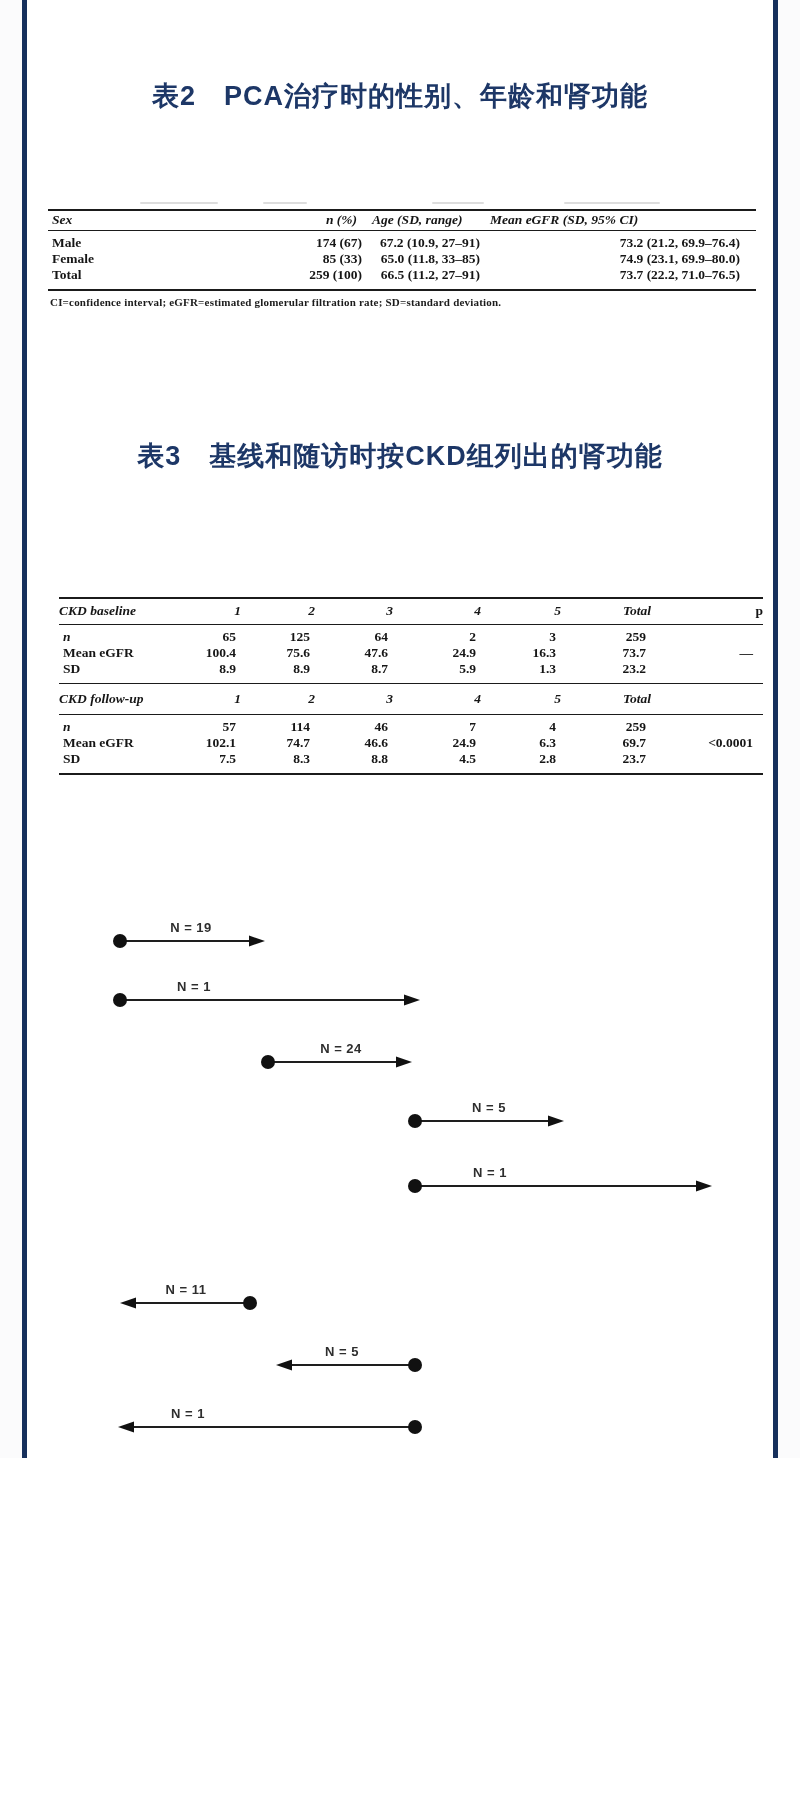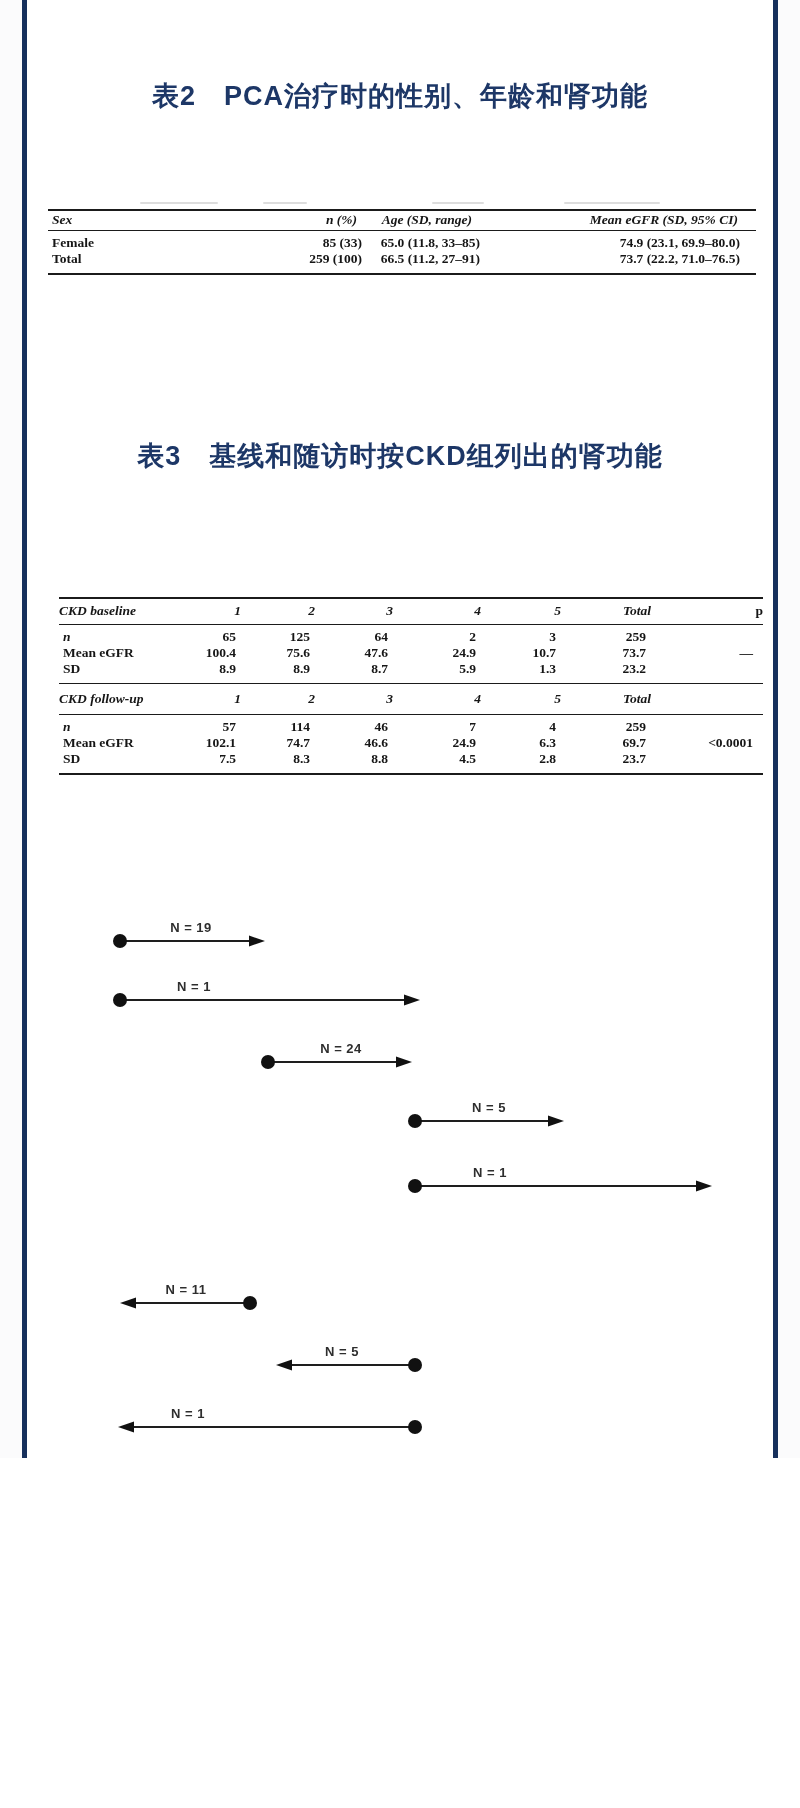--- a/index.html
+++ b/index.html
@@ -40,21 +40,21 @@
 
   
   .t2 thead tr { border-bottom:1.5px solid #1b1b1b; }
   .t2 th { padding:1px 0 2px; }
   .t2 tbody tr:first-child td { padding-top:4px; }
   .t2 tbody tr:last-child td { padding-bottom:6px; }
   .t2 .c0 { text-align:left; padding-left:4px; }
   .t2 td.c1, .t2 td.c2 { text-align:right; padding-right:10px; }
   .t2 td.c3 { text-align:right; padding-right:16px; }
   .t2 th.c1 { text-align:right; padding-right:15px; }
-  .t2 th.c2, .t2 th.c3 { text-align:right; padding-right:18px; }
+  .t2 th.c2, .t2 th.c3 { text-align:left; padding-right:18px; }
 
   .footnote {
     margin-top:5px; padding-left:2px;
     font-family:"Liberation Serif", serif; font-weight:700;
     font-size:11px; color:#1b1b1b; letter-spacing:0.2px;
   }
 
   
   .artifact { position:absolute; left:0; top:-9px; width:100%; height:6px; }
   .artifact i { position:absolute; top:2px; height:2px; background:#b5b5b5; opacity:.45; border-radius:1px; filter:blur(.4px); }
@@ -122,33 +122,40 @@
       <thead>
           <tr id="t2-head">
             <th class="c0">Sex</th>
             <th class="c1">n (%)</th>
             <th class="c2">Age (SD, range)</th>
             <th class="c3">Mean eGFR (SD, 95% CI)</th>
           </tr>
         </thead>
       <tbody id="t2-body">
           <tr>
+            <td class="c0">Male</td>
+            <td class="c1">174 (67)</td>
+            <td class="c2">67.2 (10.9, 27–91)</td>
+            <td class="c3">73.2 (21.2, 69.9–76.4)</td>
+          </tr>
+          <tr>
             <td class="c0">Female</td>
             <td class="c1">85 (33)</td>
             <td class="c2">65.0 (11.8, 33–85)</td>
             <td class="c3">74.9 (23.1, 69.9–80.0)</td>
           </tr>
           <tr>
             <td class="c0">Total</td>
             <td class="c1">259 (100)</td>
             <td class="c2">66.5 (11.2, 27–91)</td>
             <td class="c3">73.7 (22.2, 71.0–76.5)</td>
           </tr>
         </tbody>
     </table>
+    <p class="footnote">CI=confidence interval; eGFR=estimated glomerular filtration rate; SD=standard deviation.</p>
   </section>
 
   <h1 class="zh-title" id="t3-title">表3　基线和随访时按CKD组列出的肾功能</h1>
 
   <section class="tbl-wrap" id="t3-wrap">
     <table class="paper-table t3">
       <colgroup>
         <col style="width:112px">
           <col style="width:70px">
           <col style="width:74px">
@@ -180,21 +187,21 @@
             <td class="c5 num">3</td>
             <td class="c6 num">259</td>
             <td class="c7"></td>
           </tr>
           <tr>
             <td class="c0">Mean eGFR</td>
             <td class="c1 num">100.4</td>
             <td class="c2 num">75.6</td>
             <td class="c3 num">47.6</td>
             <td class="c4 num">24.9</td>
-            <td class="c5 num">10.7</td>
+            <td class="c5 num">16.3</td>
             <td class="c6 num">73.7</td>
             <td class="c7">—</td>
           </tr>
           <tr>
             <td class="c0">SD</td>
             <td class="c1 num">8.9</td>
             <td class="c2 num">8.9</td>
             <td class="c3 num">8.7</td>
             <td class="c4 num">5.9</td>
             <td class="c5 num">1.3</td>

